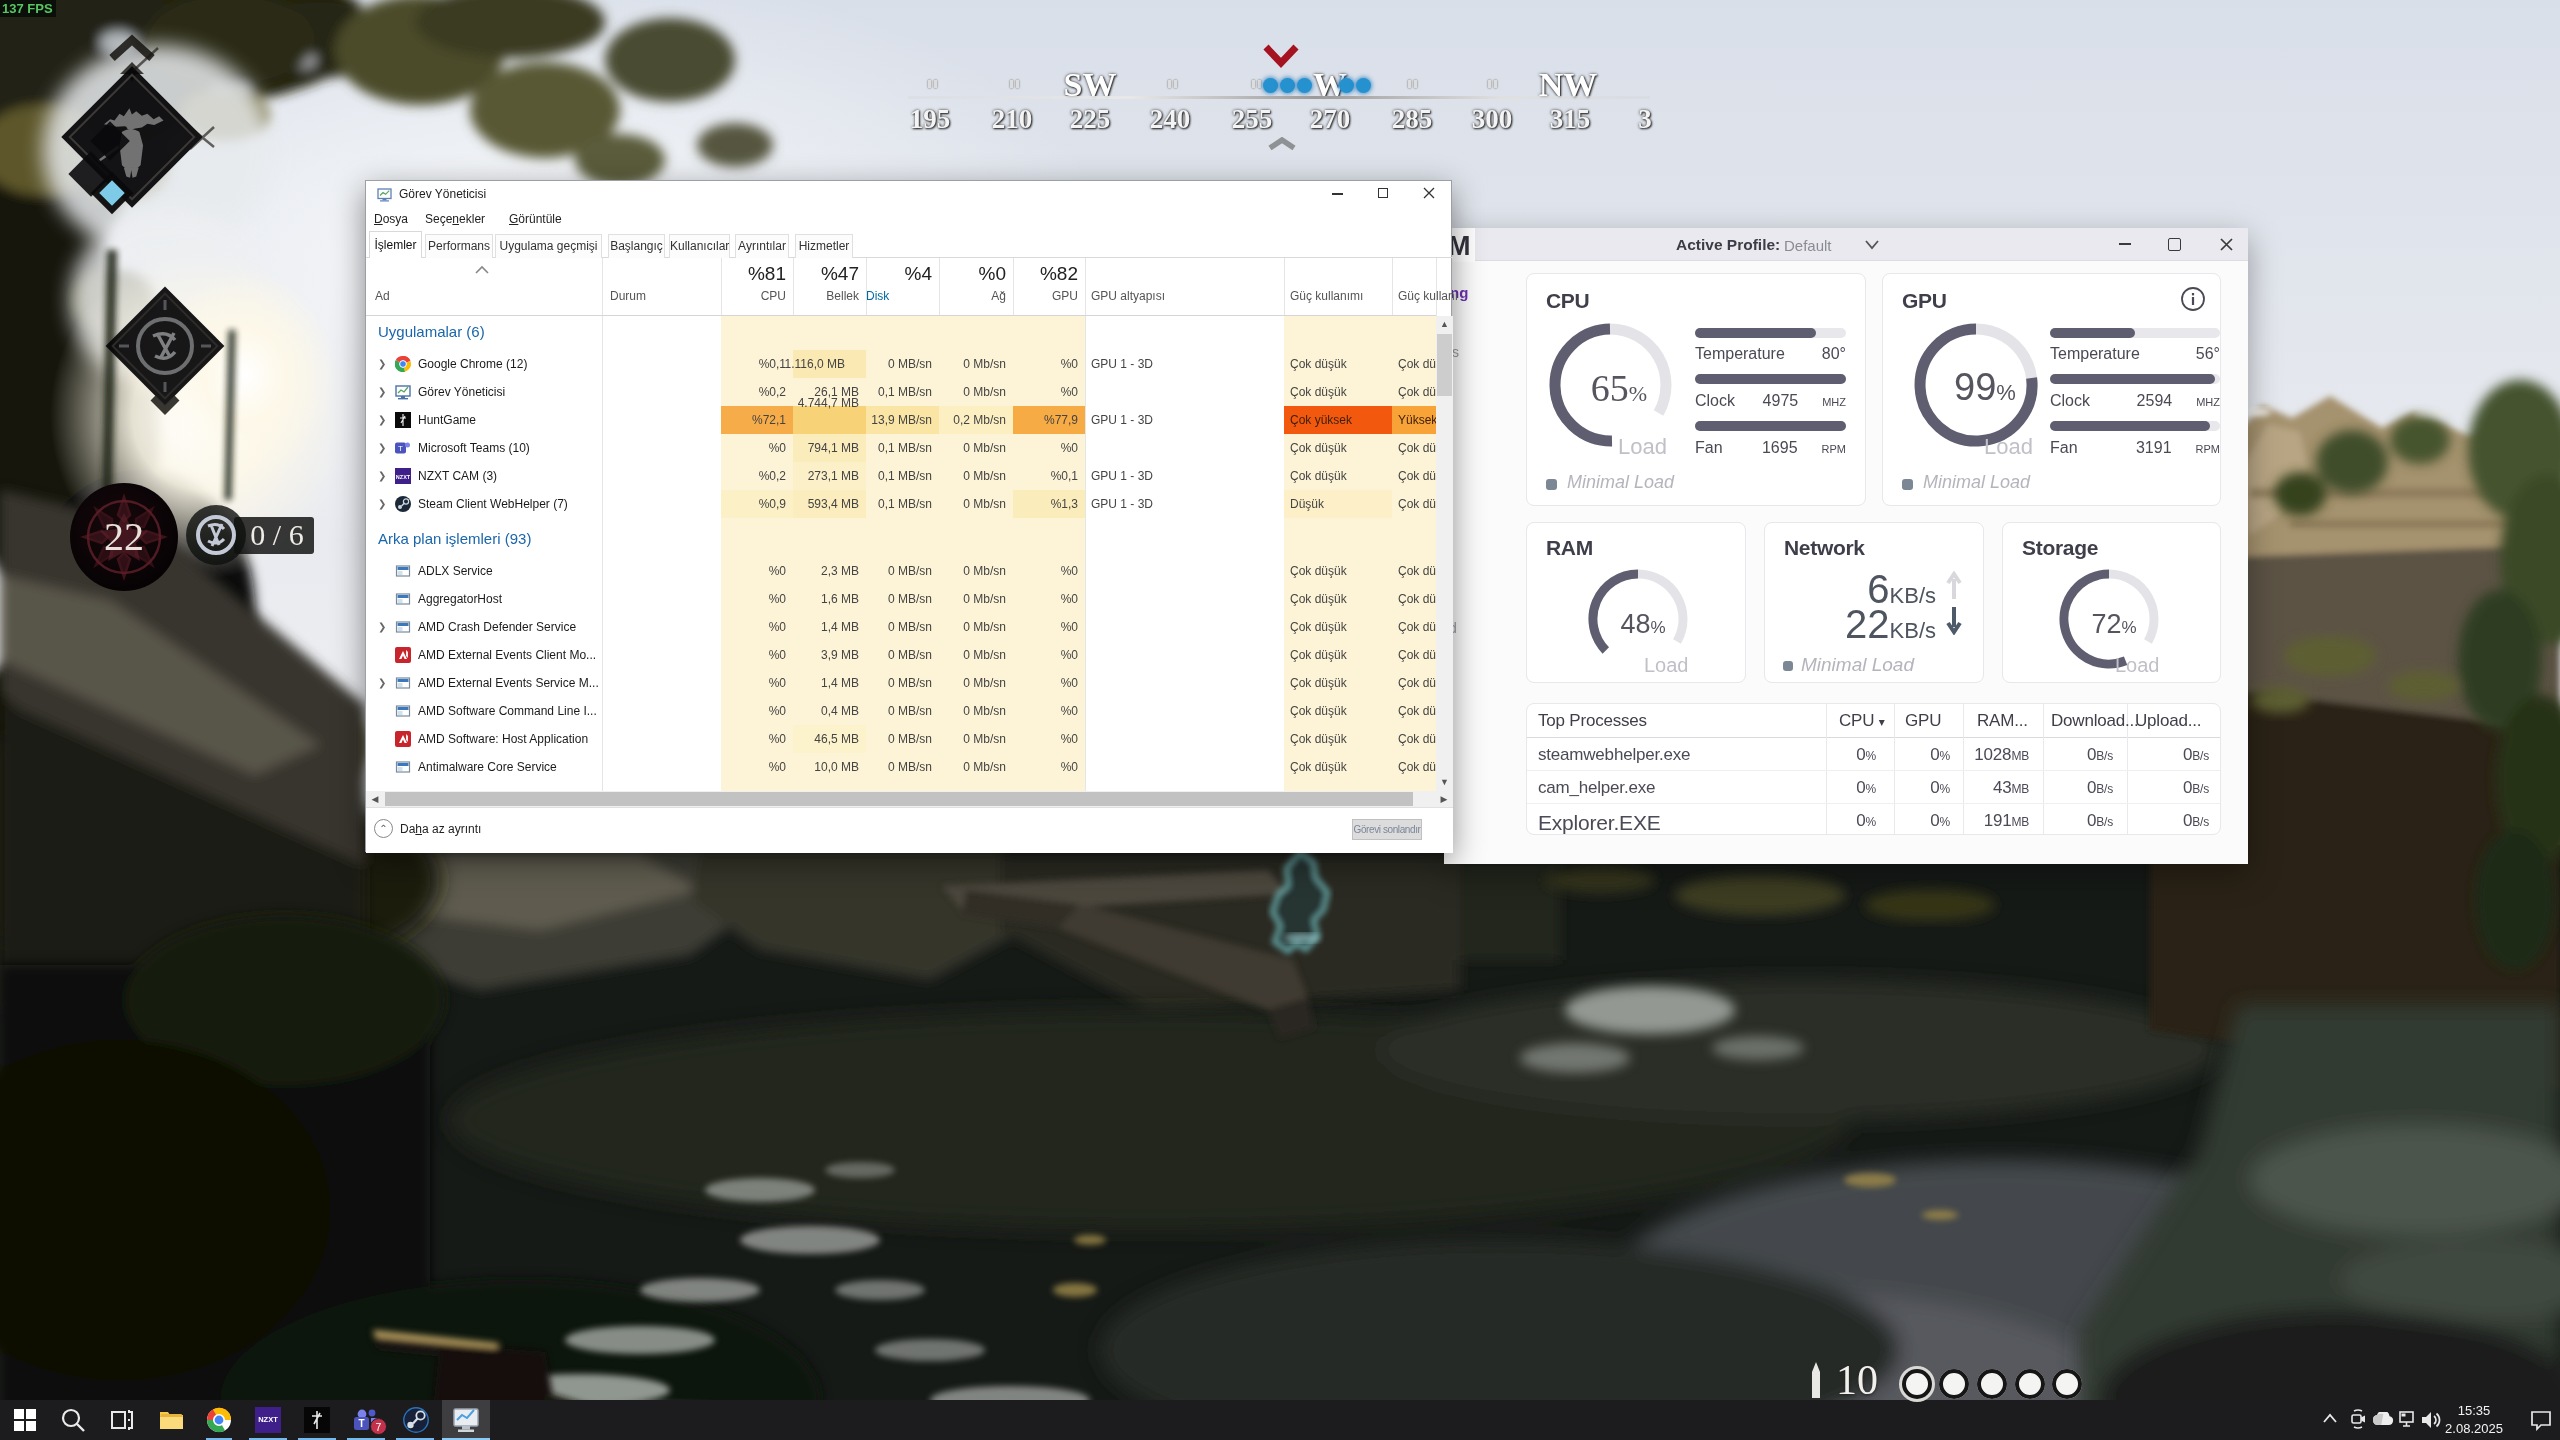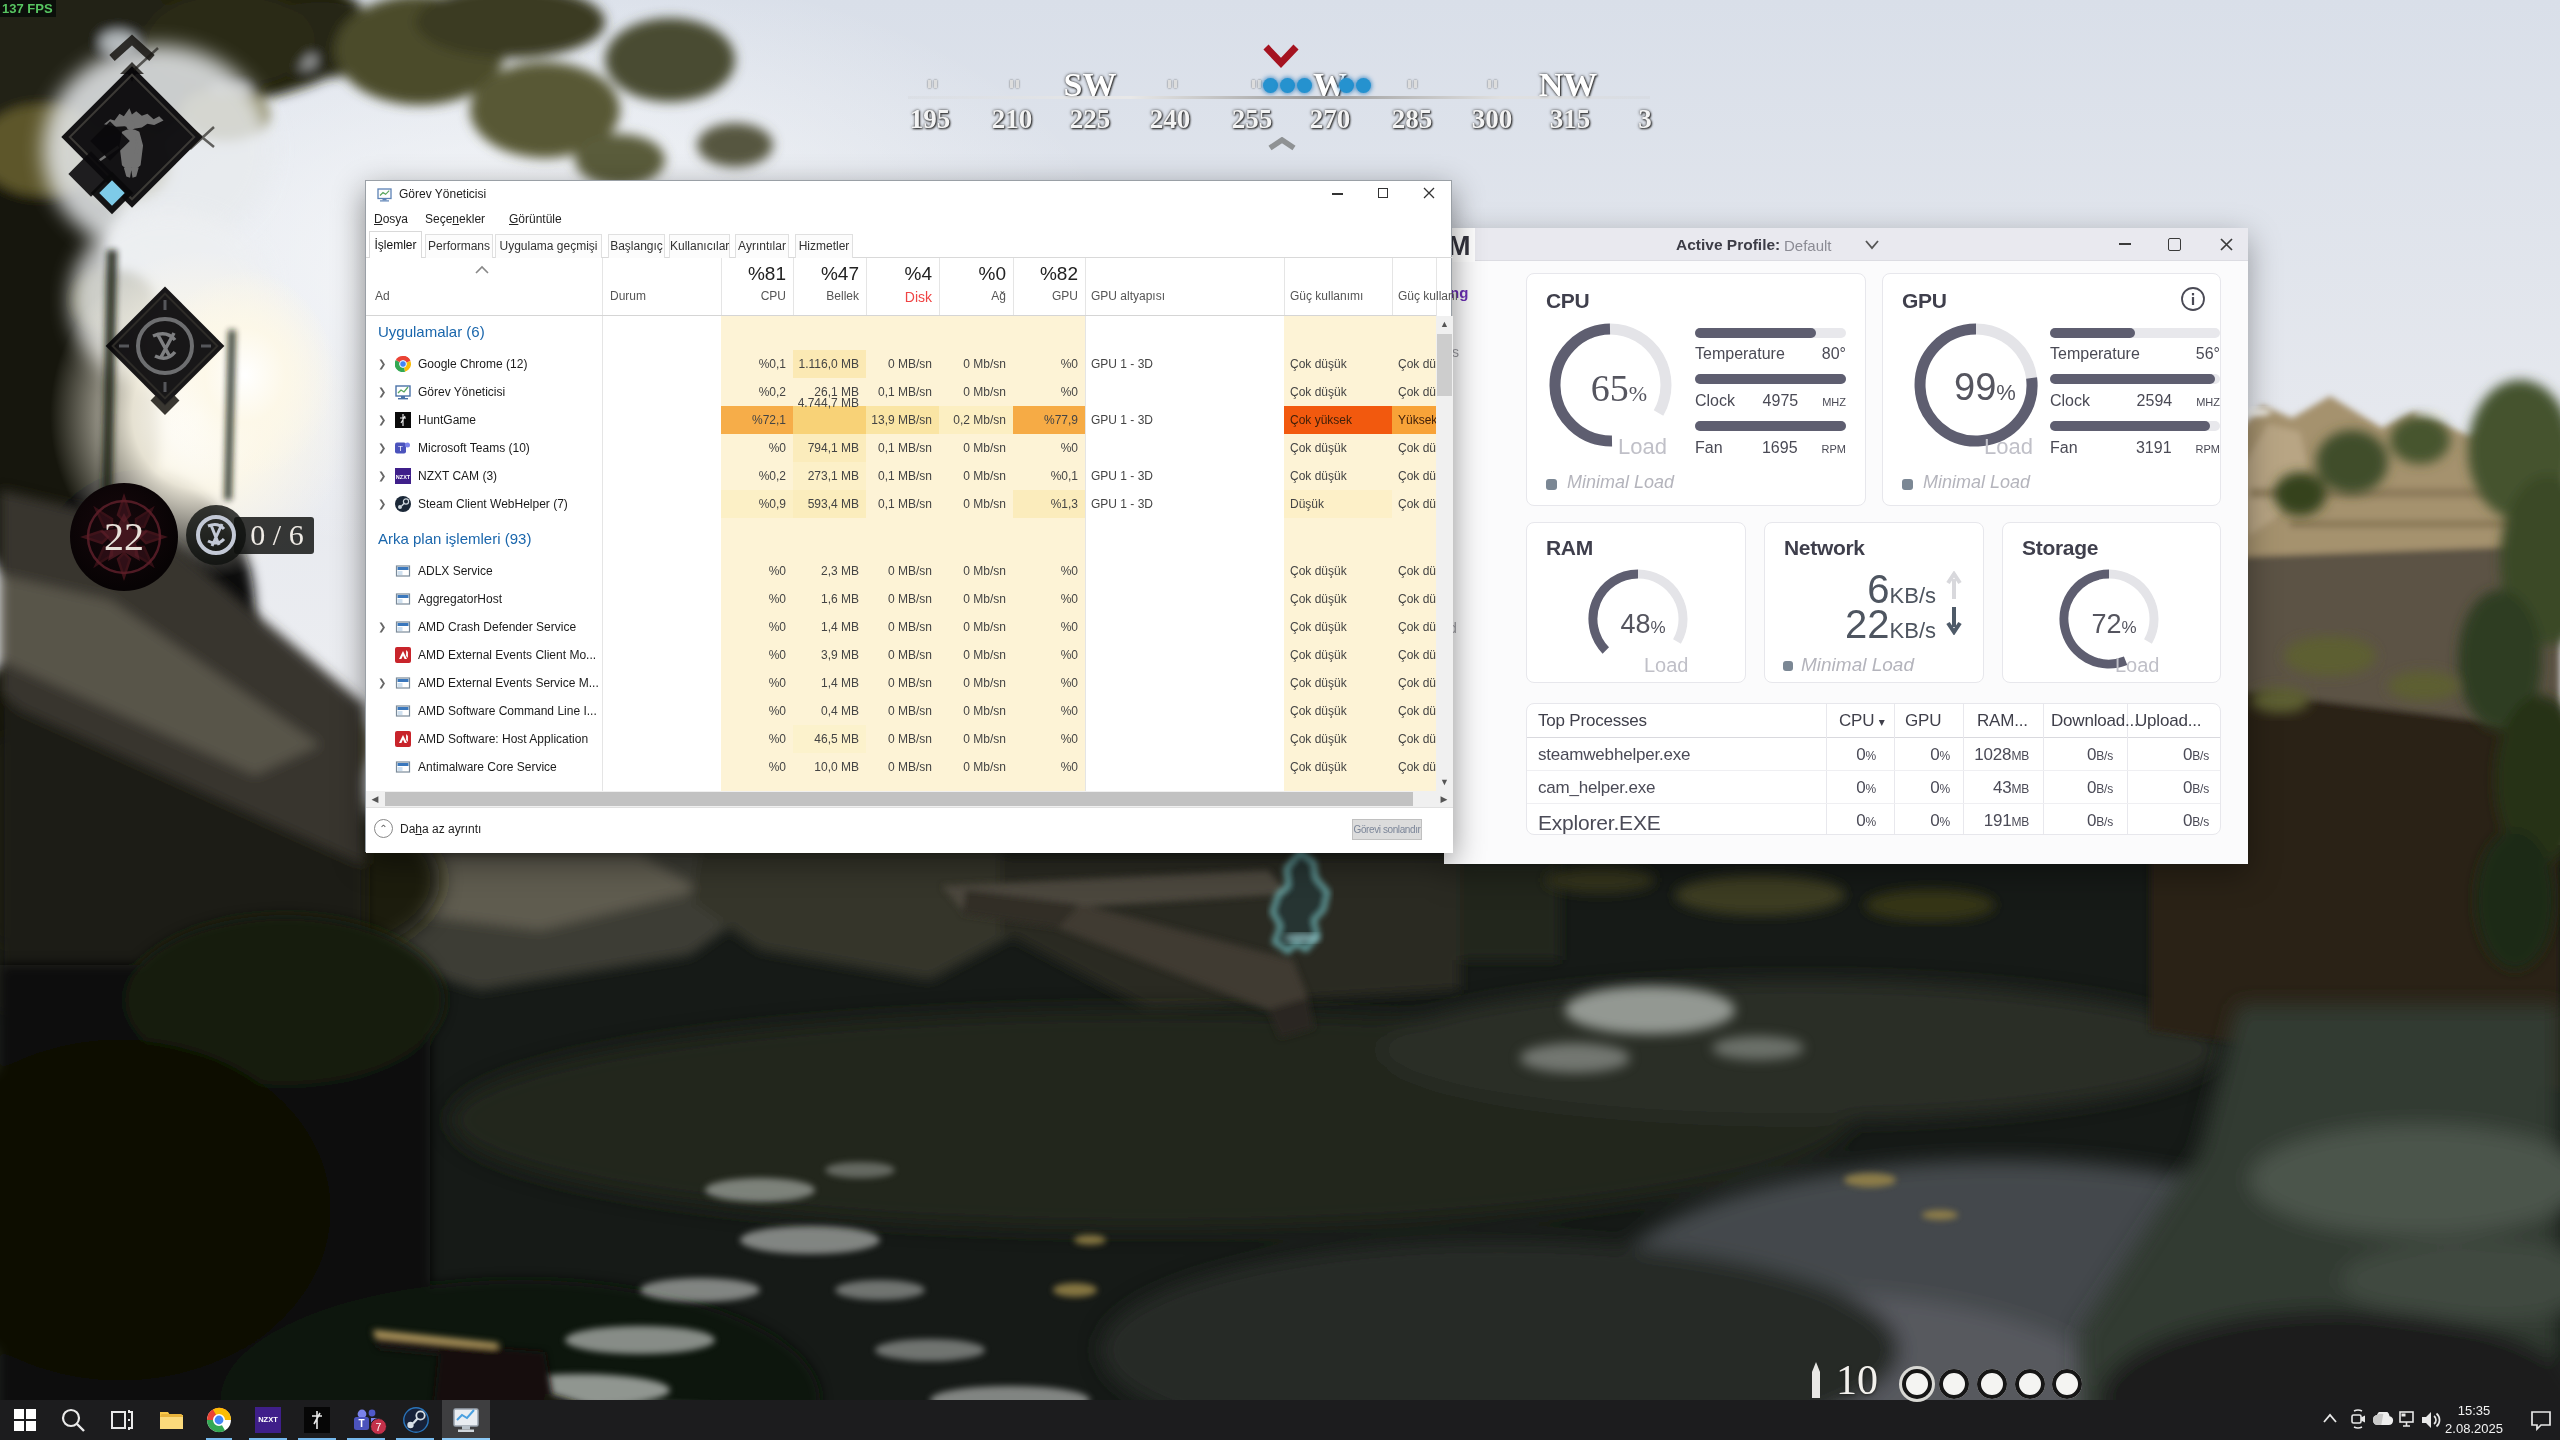--- a/index.html
+++ b/index.html
@@ -486,21 +486,21 @@
     <svg class="abs" style="left:108px;top:84px" width="16" height="9">
       <path d="M2 8 L8 2 L14 8" fill="none" stroke="#888" stroke-width="1.6"></path>
     </svg>
     <div class="abs" style="left:9px;top:108px;font-size:12px;color:#555;">Ad</div>
     <div class="abs" style="left:244px;top:108px;font-size:12px;color:#555;">Durum</div>
     <div class="abs" style="left:355px;top:82px;width:65px;text-align:right;font-size:19px;color:#222;">%81</div>
     <div class="abs" style="left:355px;top:108px;width:65px;text-align:right;font-size:12px;color:#555;">CPU</div>
     <div class="abs" style="left:427px;top:82px;width:66px;text-align:right;font-size:19px;color:#222;">%47</div>
     <div class="abs" style="left:427px;top:108px;width:66px;text-align:right;font-size:12px;color:#555;">Bellek</div>
     <div class="abs" style="left:500px;top:82px;width:66px;text-align:right;font-size:19px;color:#222;">%4</div>
-    <div class="abs" style="left:500px;top:108px;width:66px;text-align:right;font-size:14px;color:#ef4444;">Disk</div>
+    <div class="abs" style="left:500px;top:108px;width:66px;text-align:left;font-size:12px;color:#0369a1;">Disk</div>
     <div class="abs" style="left:573px;top:82px;width:67px;text-align:right;font-size:19px;color:#222;">%0</div>
     <div class="abs" style="left:573px;top:108px;width:67px;text-align:right;font-size:12px;color:#555;">Ağ</div>
     <div class="abs" style="left:647px;top:82px;width:65px;text-align:right;font-size:19px;color:#222;">%82</div>
     <div class="abs" style="left:647px;top:108px;width:65px;text-align:right;font-size:12px;color:#555;">GPU</div>
     <div class="abs" style="left:725px;top:108px;font-size:12px;color:#555;">GPU altyapısı</div>
     <div class="abs" style="left:924px;top:108px;font-size:12px;color:#555;">Güç kullanımı</div>
     <div class="abs" style="left:1032px;top:108px;font-size:12px;color:#555;white-space:nowrap;">Güç kullanı</div>
     <div class="heat" style="left:355px;width:72px;"></div>
     <div class="heat" style="left:427px;width:73px;"></div>
     <div class="heat" style="left:500px;width:73px;"></div>
@@ -516,21 +516,21 @@
         <path d="M8 8 L8 0 A8 8 0 0 1 15.4 5 z" fill="#ea4335"></path>
         <path d="M8 0 A8 8 0 0 1 15.4 5 L8 5 z" fill="#ea4335"></path>
         <path d="M15.4 5 A8 8 0 0 1 10 15.7 L8 8 z" fill="#fbbc05"></path>
         <path d="M10 15.7 A8 8 0 0 1 0.8 4 L8 8 z" fill="#34a853"></path>
         <path d="M0.8 4 A8 8 0 0 1 8 0 L8 8 z" fill="#ea4335"></path>
         <circle cx="8" cy="8" r="3.4" fill="#4285f4" stroke="#fff" stroke-width="1"></circle>
       </svg></div>
     <div class="row-txt" style="left:52px;top:169px;font-size:12px;color:#1b1b1b;">Google Chrome (12)</div>
     <div class="cellv" style="left:355px;top:169px;width:65px;">%0,1</div>
     <div class="abs" style="left:427px;top:169px;width:73px;height:28px;background:#fbe9b4;"></div>
-    <div class="cellv" style="left:427px;top:169px;width:66px;">1.116,0 MB</div>
+    <div class="cellv" style="left:413px;top:169px;width:66px;">1.116,0 MB</div>
     <div class="cellv" style="left:500px;top:169px;width:66px;">0 MB/sn</div>
     <div class="cellv" style="left:573px;top:169px;width:67px;">0 Mb/sn</div>
     <div class="cellv" style="left:647px;top:169px;width:65px;">%0</div>
     <div class="celll" style="left:725px;top:169px;">GPU 1 - 3D</div>
     <div class="celll" style="left:924px;top:169px;color:#444;">Çok düşük</div>
     <div class="celll" style="left:1032px;top:169px;color:#444;">Çok düş</div>
     <div class="exp" style="left:12px;top:197px;">❯</div>
     <div class="abs" style="left:29px;top:203px;width:16px;height:16px;"><svg width="16" height="16" viewBox="0 0 16 16">
         <rect x="1" y="2" width="14" height="10" fill="#fff" stroke="#4a72a8" stroke-width="1.4"></rect>
         <rect x="6" y="12" width="4" height="2" fill="#4a72a8"></rect>

